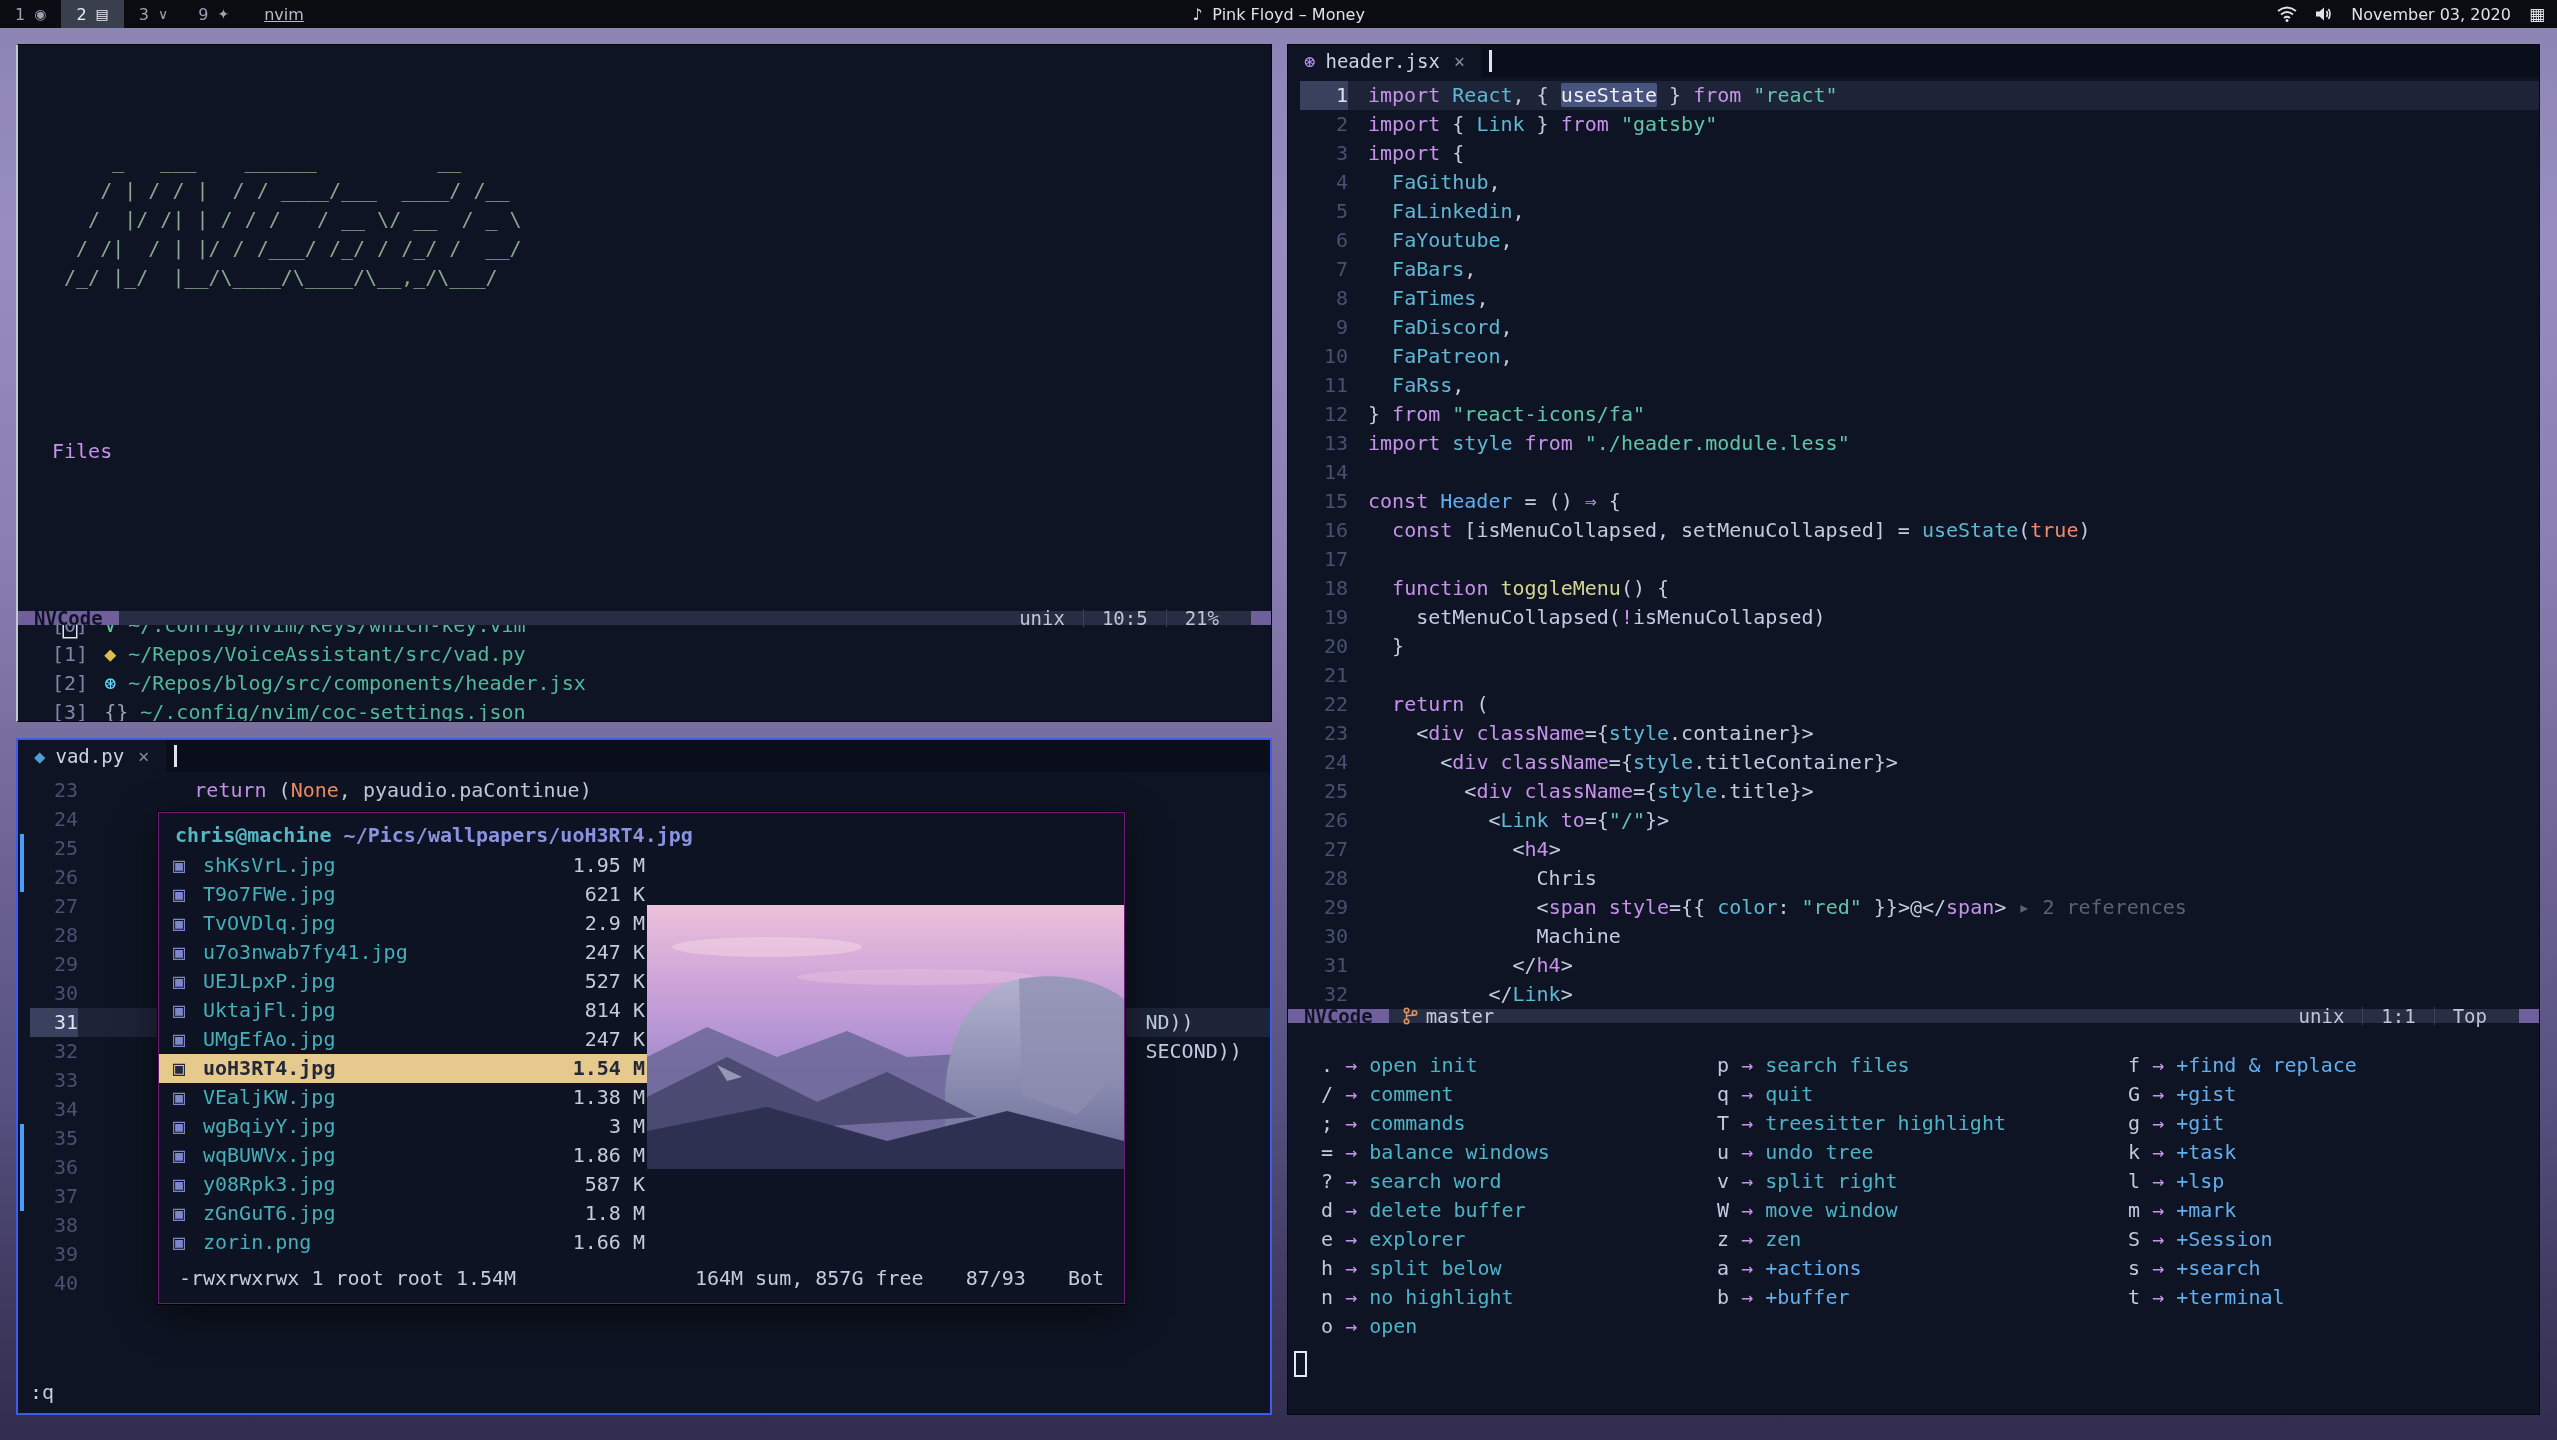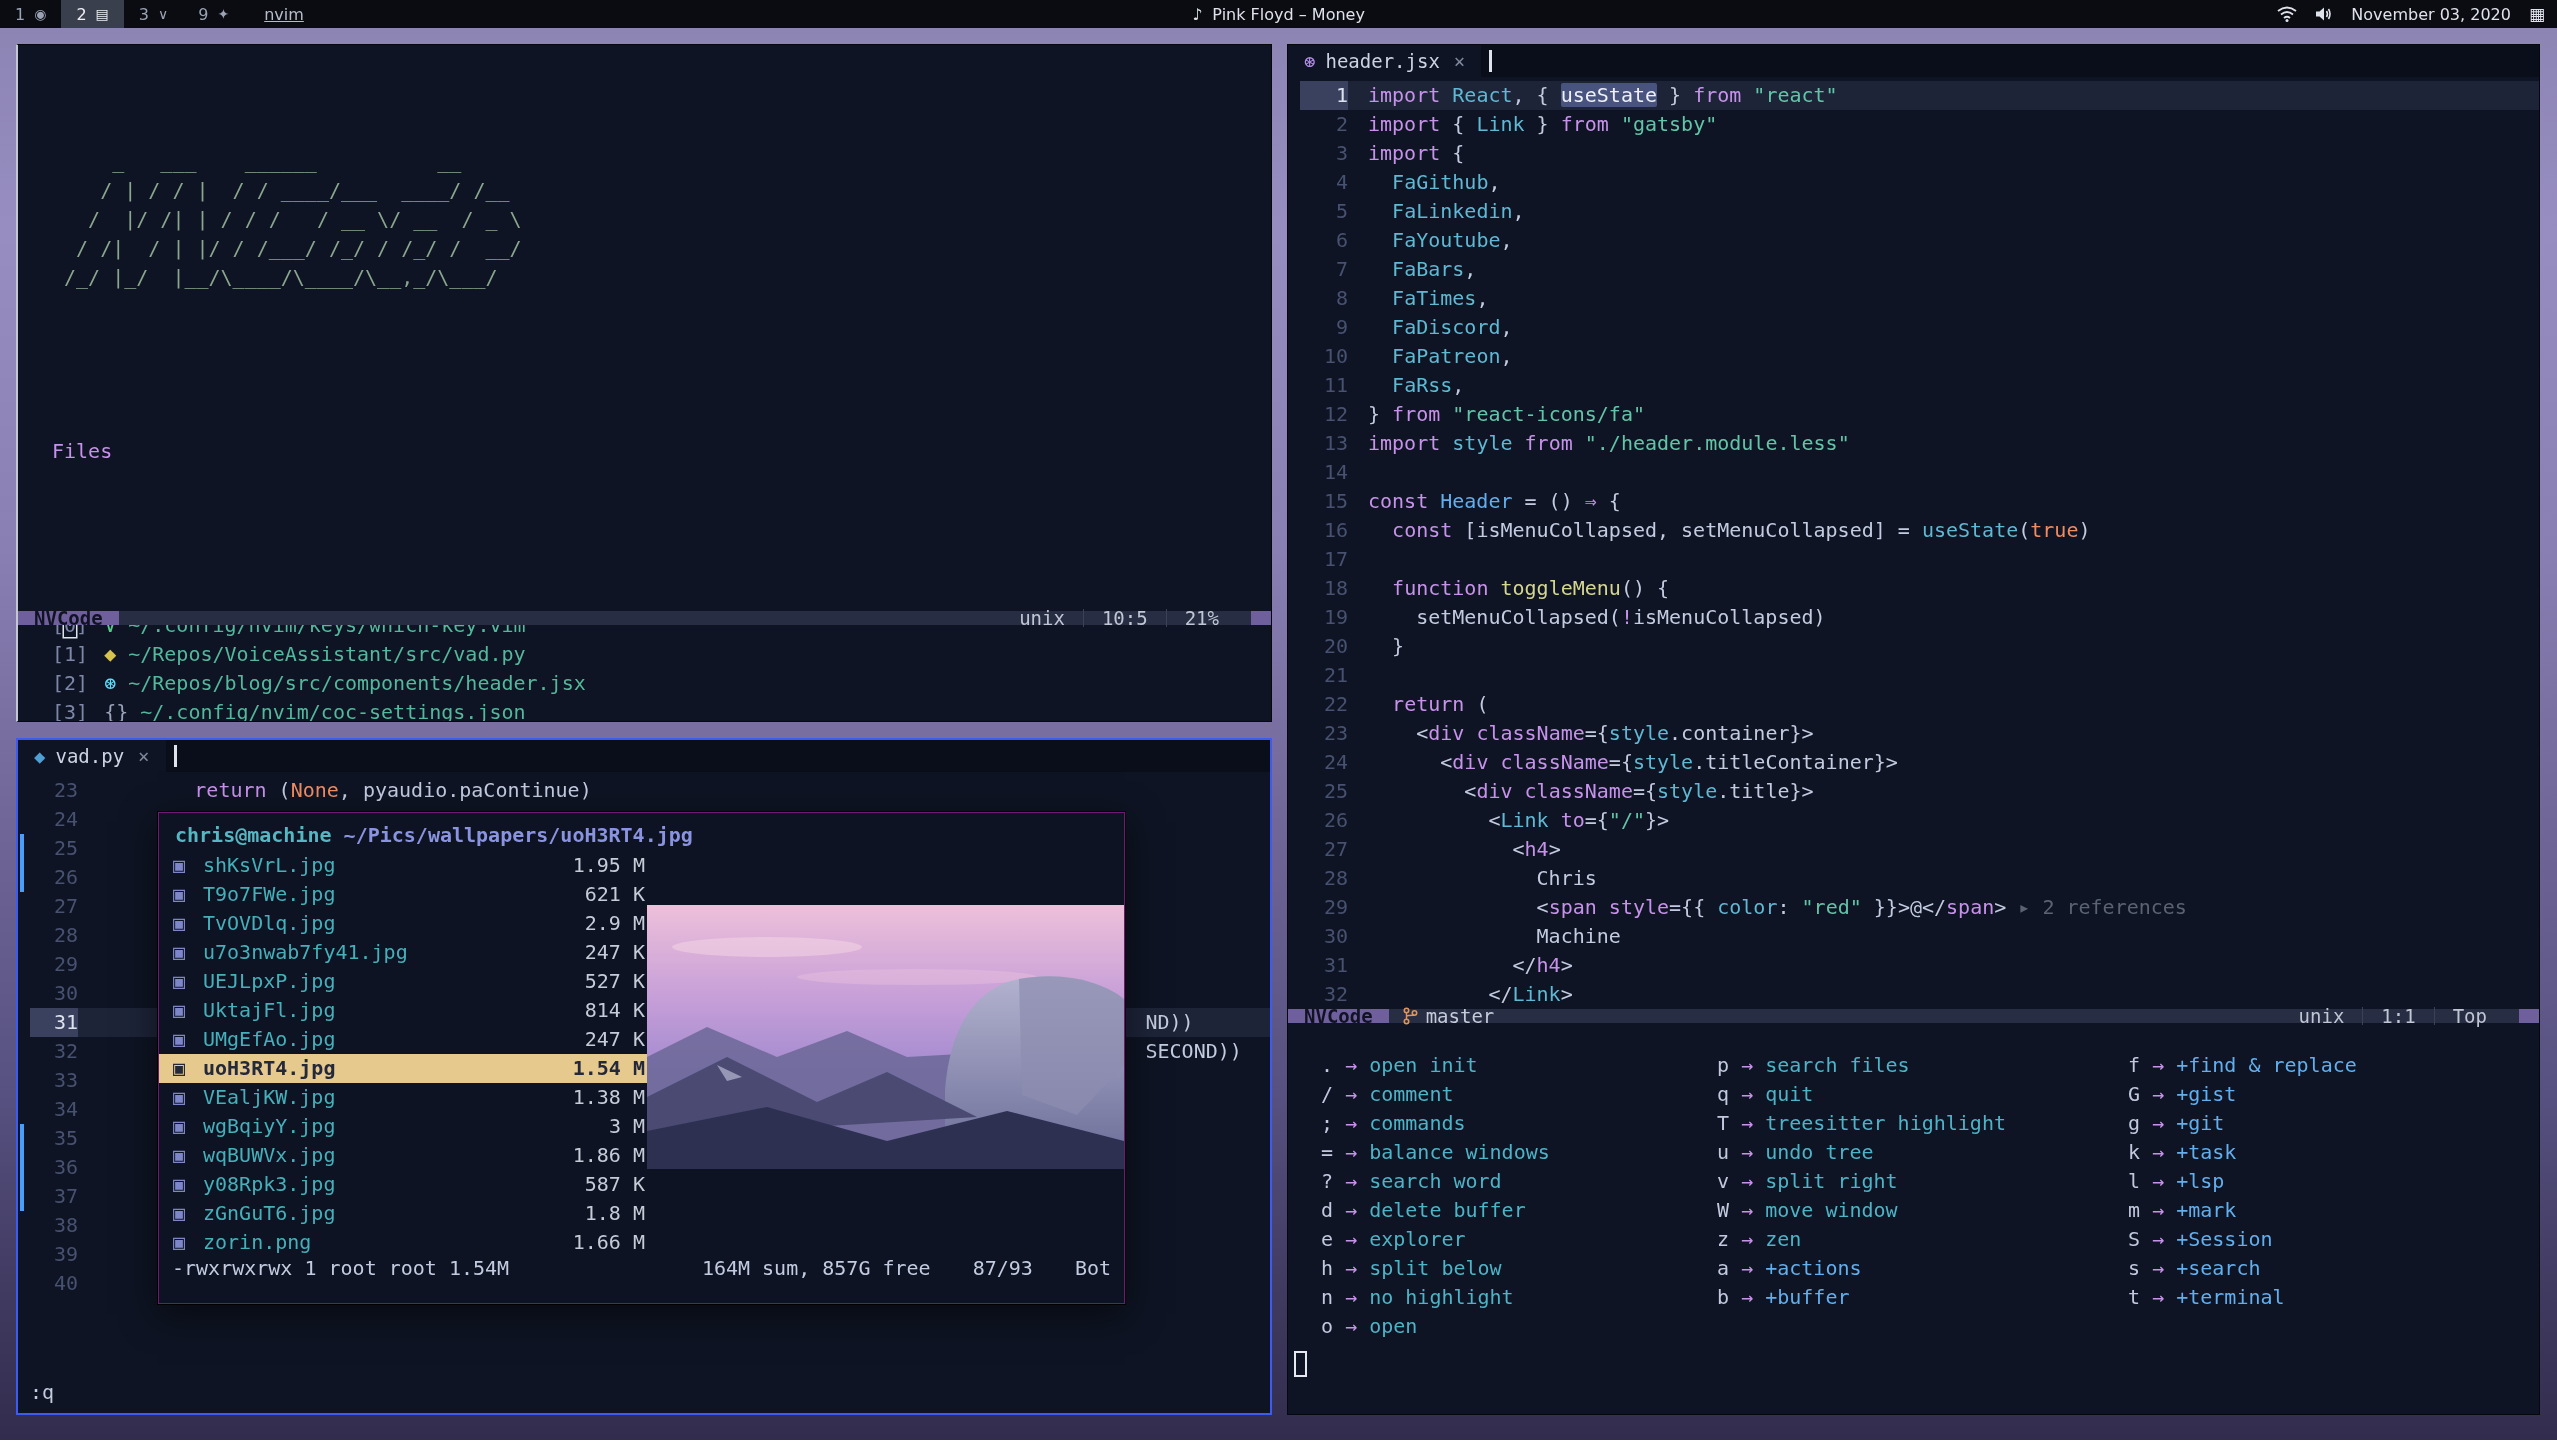--- a/index.html
+++ b/index.html
@@ -74,21 +74,21 @@
   .pt-dir{color:#8a93e0;}
   .pt-file{color:#8a93e0;}
   .popup-body{position:relative;}
   .file-row{display:flex;align-items:center;height:29px;padding:0 14px;width:500px;white-space:pre;}
   .file-row .f-icon{width:30px;color:#7d86c8;}
   .file-row .f-name{flex:1;color:#45b0ba;}
   .file-row .f-size{width:92px;text-align:right;color:#c5cbd8;}
   .file-row.selected{background:#e6c98c;font-weight:bold;}
   .file-row.selected .f-icon,.file-row.selected .f-name,.file-row.selected .f-size{color:#23283a;}
   .preview{position:absolute;left:488px;top:54px;width:477px;height:264px;}
-  .popup-foot{position:absolute;left:0;right:0;bottom:20px;height:29px;display:flex;align-items:center;padding:0 13px;white-space:pre;}
+  .popup-foot{position:absolute;left:0;right:0;bottom:10px;height:29px;display:flex;align-items:center;padding:0 20px;white-space:pre;}
   .pf-left{color:#c3cbe0;}
   .pf-right{margin-left:auto;display:flex;}
   .pf-right span{margin-left:42px;color:#c3cbe0;}
 
   
   .whichkey{display:flex;padding-left:33px;margin-top:28px;white-space:pre;}
   .wk-col0{width:396px;} .wk-col1{width:411px;} .wk-col2{flex:1;}
   .wk-row{height:29px;}
   .wk-key{color:#c2c9de;}
   .wk-arrow{color:#c792ea;}

